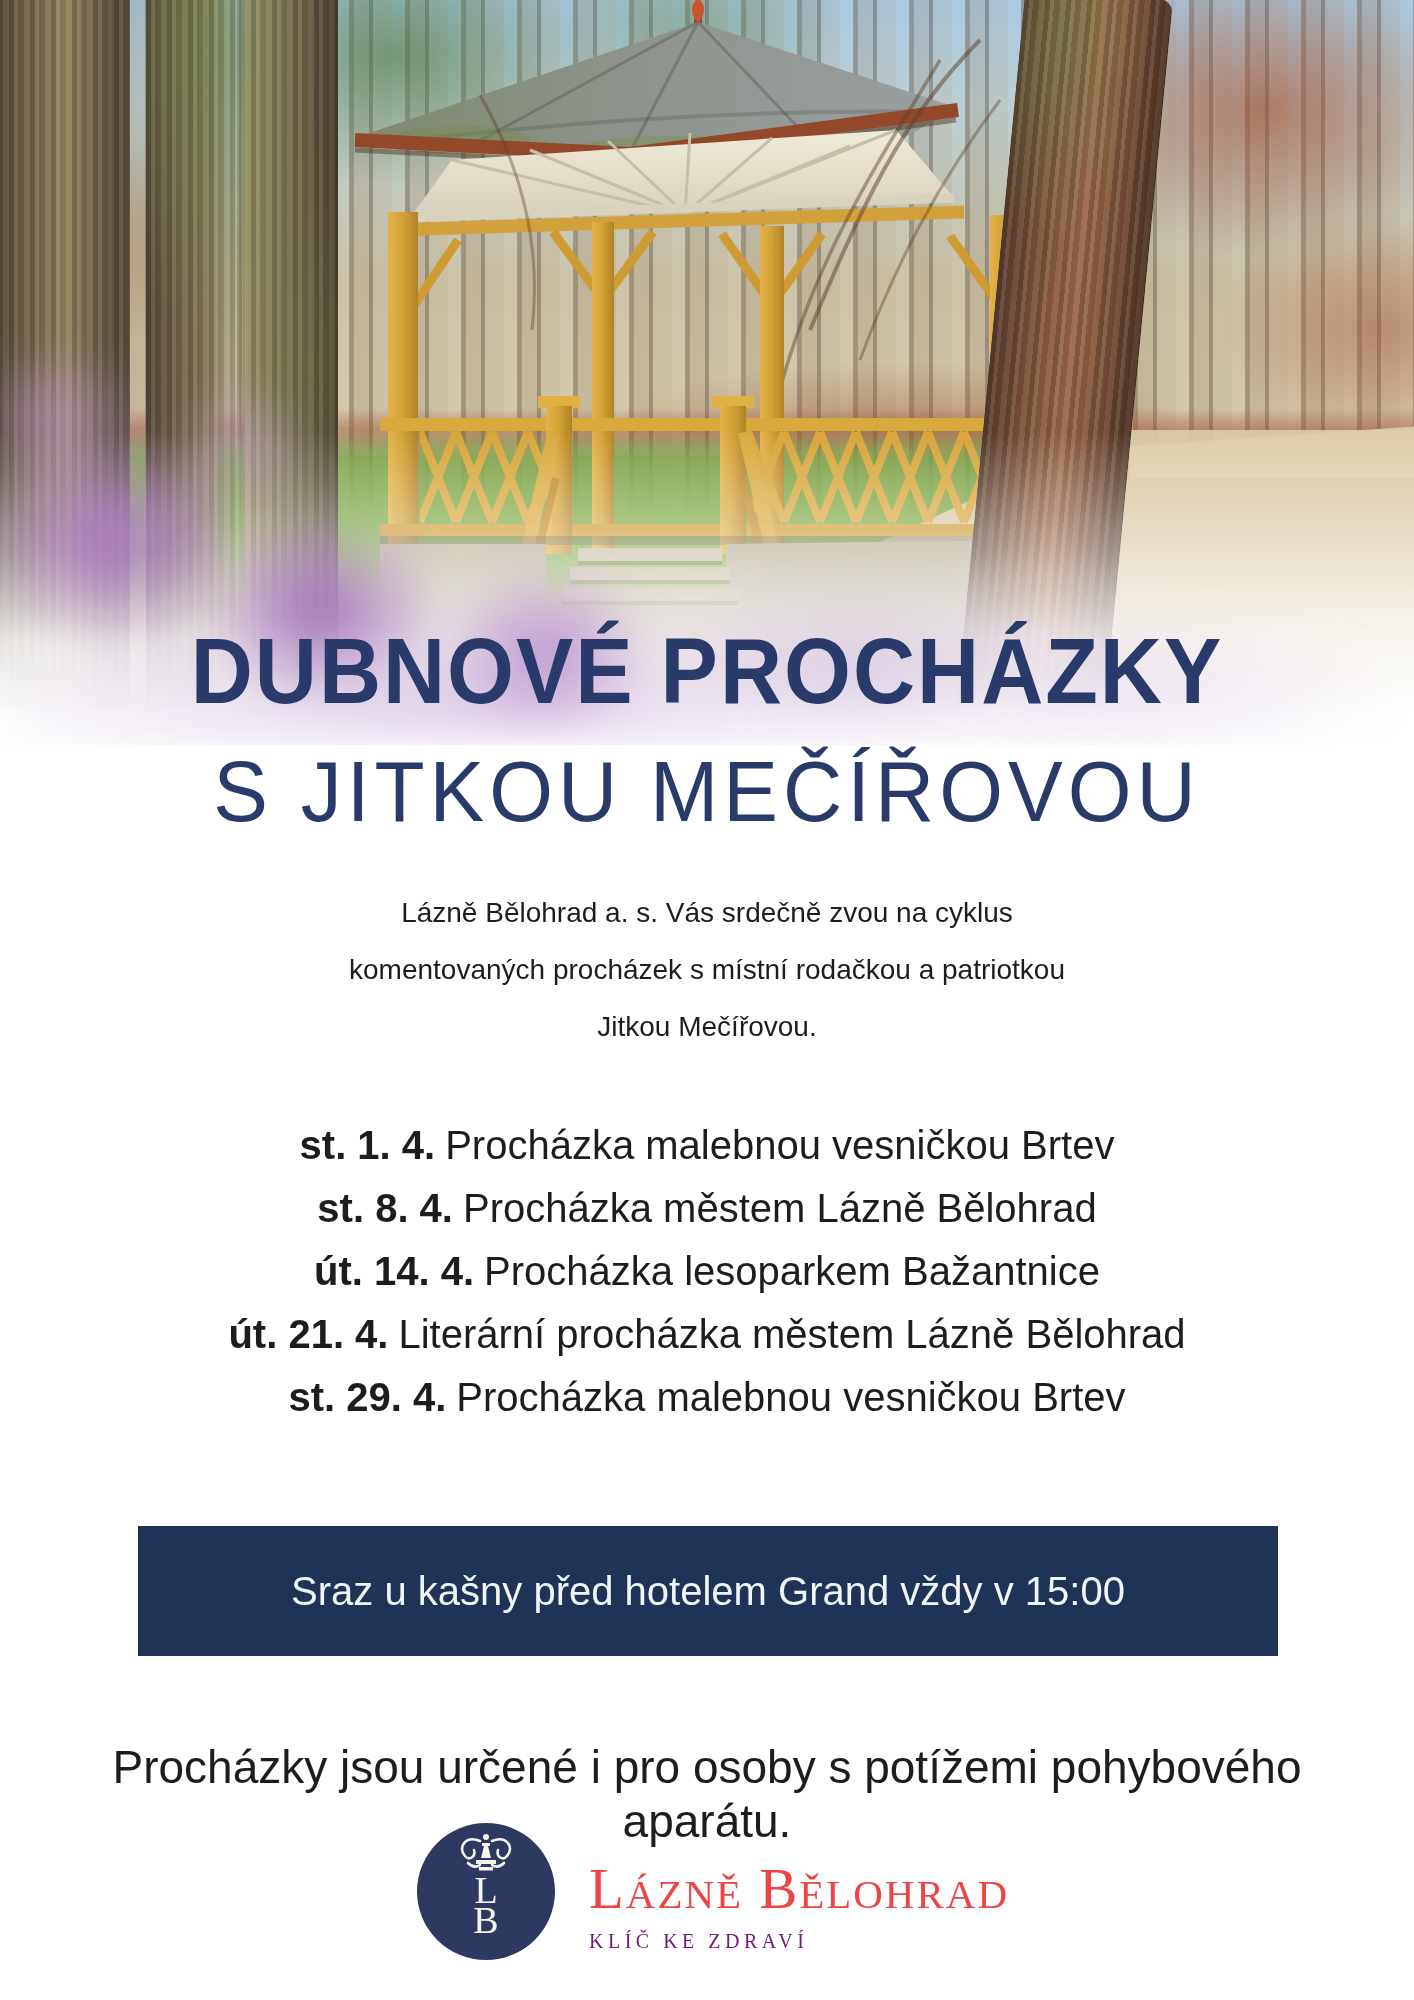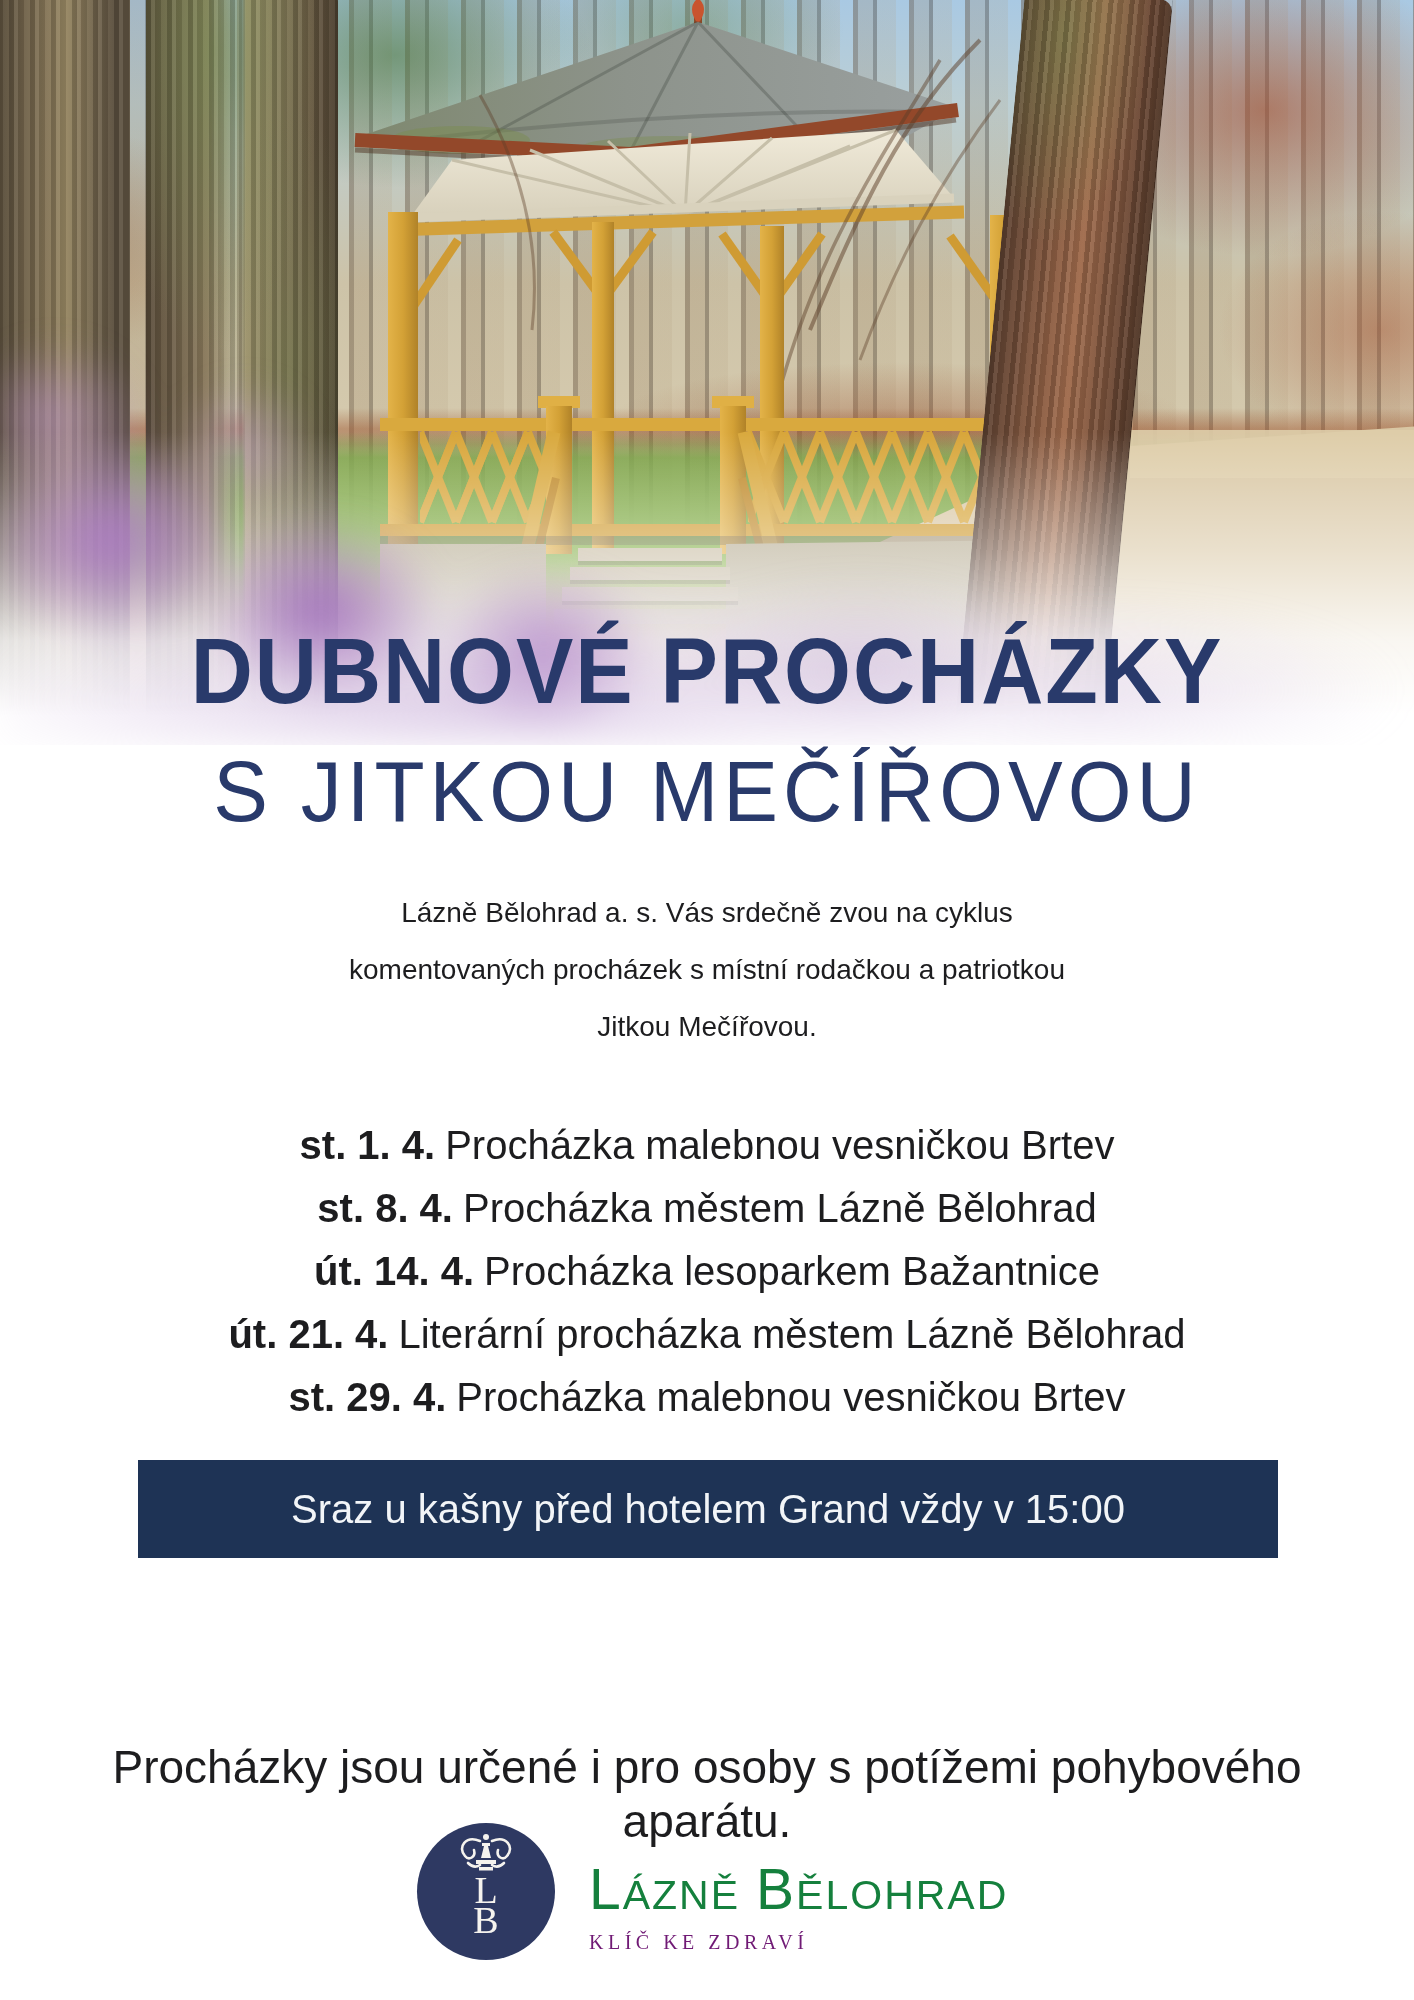--- a/index.html
+++ b/index.html
@@ -77,35 +77,35 @@
   .title2{position:absolute;top:742px;left:0;width:1414px;text-align:center;
     font-size:82px;font-weight:400;letter-spacing:5px;color:var(--title-navy);
     transform:scaleY(1.05);transform-origin:top center;z-index:5;}
   .intro{position:absolute;top:884px;left:60px;width:1294px;text-align:center;
     font-size:28px;line-height:57px;color:var(--text-dark);z-index:5;}
   .schedule{position:absolute;top:1114px;left:60px;width:1294px;text-align:center;
     font-size:40px;line-height:63px;color:var(--text-dark);z-index:5;}
   .sched-date{font-weight:700;margin-right:10px;}
   .banner{position:absolute;left:138px;width:1140px;background:var(--banner-navy);
     color:#f2f5f8;font-size:40px;display:flex;align-items:center;justify-content:center;z-index:5;}
-  .banner-1{top:1460px;height:98px;}
+  .banner-1{top:1526px;height:130px;}
   .banner-2{top:1580px;height:110px;}
   .note{position:absolute;top:1740px;left:60px;width:1294px;text-align:center;
     font-size:46px;color:var(--text-dark);z-index:5;}
 
   
   .logo{position:absolute;top:1823px;left:417px;display:flex;align-items:center;z-index:5;}
   .logo-badge{width:138px;height:137px;border-radius:50%;background:var(--logo-navy);
     display:flex;flex-direction:column;align-items:center;justify-content:flex-start;
     padding-top:10px;flex:none;}
   .logo-badge svg{display:block;}
   .monogram{font-family:"Liberation Serif","DejaVu Serif",serif;color:#f5f3ee;
     line-height:30px;font-size:38px;text-align:center;margin-top:-4px;}
   .logo-text{margin-left:34px;padding-top:26px;}
-  .wordmark{font-family:Liberation Sans, sans-serif;color:#15803d;
+  .wordmark{font-family:Liberation Serif, serif;color:#ef4444;
     letter-spacing:2px;white-space:nowrap;}
   .wordmark .lg{font-size:57px;}
   .wordmark .sm{font-size:41px;text-transform:uppercase;}
   .wordmark .gap{display:inline-block;width:16px;}
   .tagline{font-family:Liberation Serif, serif;color:#701a75;
     font-size:20px;letter-spacing:4.5px;margin-top:9px;text-transform:uppercase;}
 </style>
 </head>
 <body>
 

